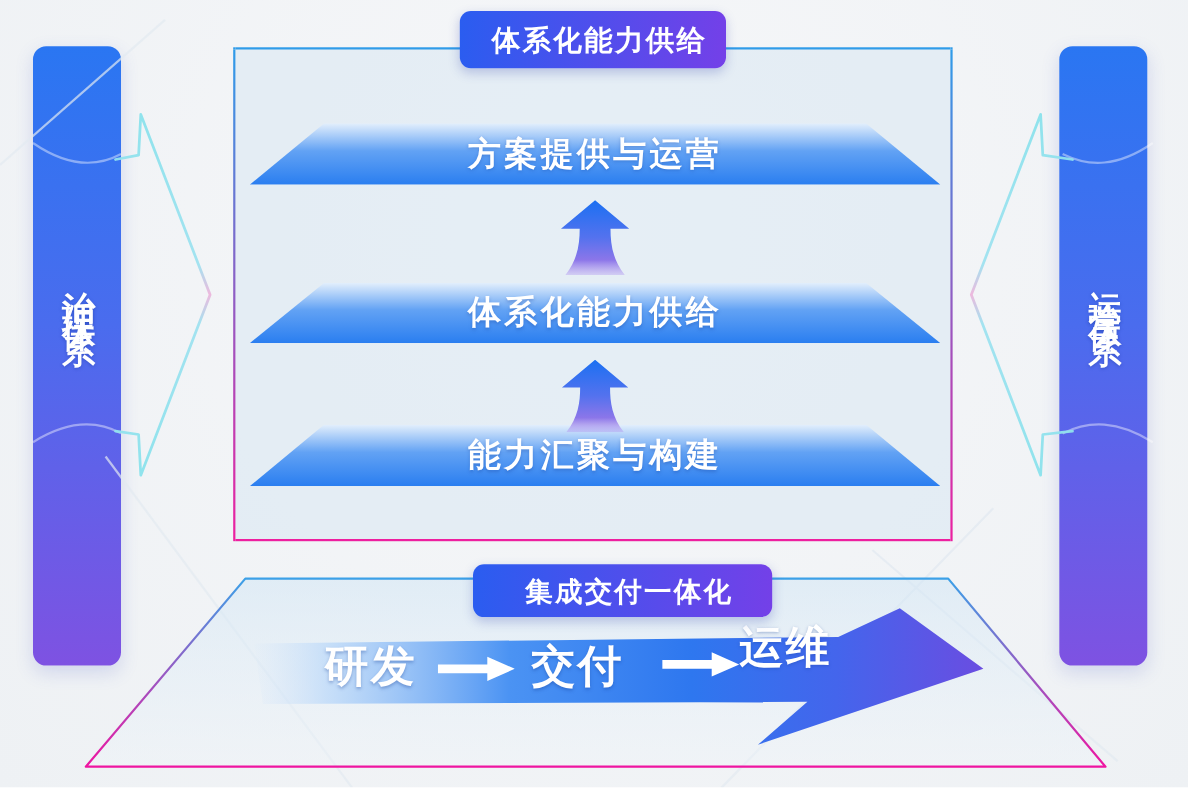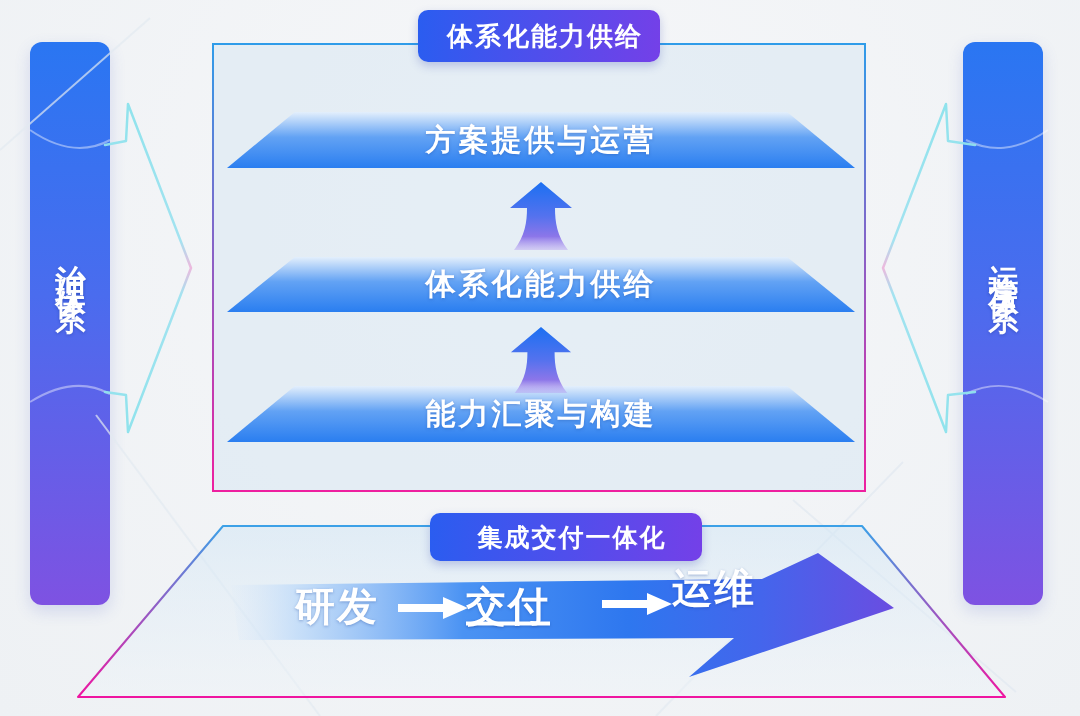--- a/index.html
+++ b/index.html
@@ -43,21 +43,21 @@
         background:linear-gradient(180deg,#e3effc 0%,#62a2f4 45%,var(--trapezoid-blue) 100%);
         display:flex;align-items:center;justify-content:center;}
   .trap-1{top:112px;} .trap-2{top:257px;height:55px;} .trap-3{top:386px;}
   .trap-label{color:#fff;font-weight:bold;font-size:30px;letter-spacing:3px;
         text-shadow:0 1px 3px rgba(25,70,160,.35);}
   .up-arrow{position:absolute;left:508px;z-index:4;}
   .up-arrow-1{top:181px;} .up-arrow-2{top:327px;}
   
   .step{position:absolute;z-index:4;color:#fff;font-weight:bold;font-size:40px;letter-spacing:2px;
         transform:translate(-50%,-50%);text-shadow:0 1px 3px rgba(20,60,150,.35);text-align:right;}
-  .step-1{left:337px;top:606px;} .step-2{left:508px;top:606px;text-decoration:underline;} .step-3{left:714px;top:588px;}
+  .step-1{left:337px;top:606px;} .step-2{left:525px;top:606px;} .step-3{left:714px;top:588px;}
   .step-arrow{position:absolute;z-index:4;}
   .step-arrow-1{left:398px;top:596px;} .step-arrow-2{left:602px;top:592px;}
 </style>
 </head>
 <body>
 
 <div class="page">
 
   <div class="pillar pillar-left">
     <span class="pillar-label">治理体系</span>

